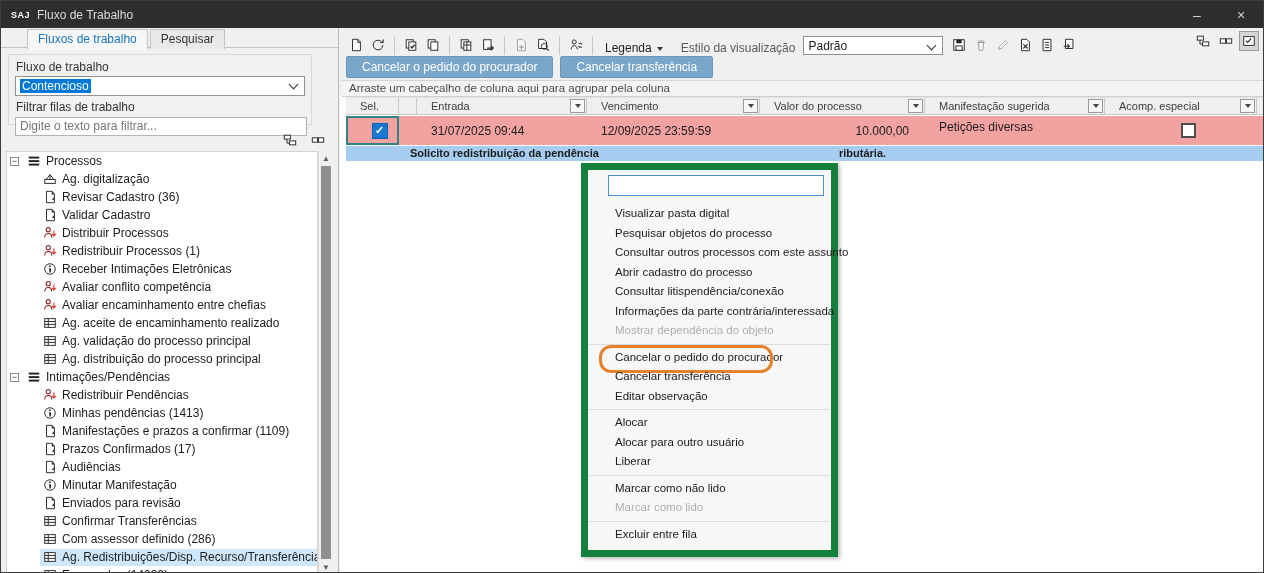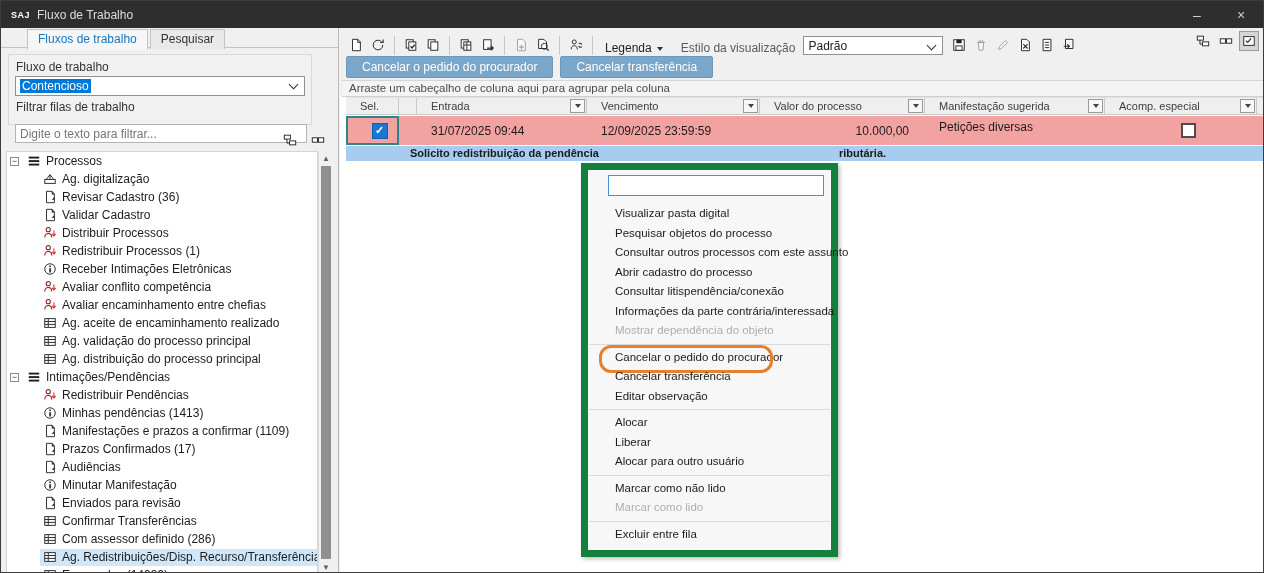--- a/index.html
+++ b/index.html
@@ -26,21 +26,21 @@
   .tab.active { background:#f6f6f6; color:#1976bd; border-bottom:1px solid #f6f6f6; margin-bottom:-1px; }
   .groupbox { position:absolute; left:7px; top:26px; width:304px; height:71px;
               border:1px solid #d9d9d9; background:#f1f1f1; padding:4px 6px; }
   .fld-label { font-size:12px; color:#333; margin:1px 0 2px 1px; }
   .combo { position:relative; height:20px; background:#fff; border:1px solid #919191;
            display:flex; align-items:center; padding:0 20px 0 4px; }
   .combo .selval { font-size:12px; background:#0078d7; color:#fff; padding:0 2px; }
   .chev { position:absolute; right:7px; top:4px; width:7px; height:7px;
           border-right:1.7px solid #333; border-bottom:1.7px solid #333; transform:rotate(45deg); }
   .txtinput { width:292px; height:19px; border:1px solid #b3b3b3; background:#fff;
-              font-size:12px; padding:0 4px; font-family:"Liberation Sans",sans-serif; color:#333;margin-top:8px; }
+              font-size:12px; padding:0 4px; font-family:"Liberation Sans",sans-serif; color:#333; }
   .tree-tools { position:absolute; right:10px; top:102px; display:flex; gap:8px; }
   .tbtn { width:20px; height:20px; display:flex; align-items:center; justify-content:center;
           border:1px solid transparent; background:transparent; }
   .tbtn.disabled { opacity:.4; }
   .tbtn.pressed { background:#d5d5d5; border:1px solid #9a9a9a; }
   .tree-wrap { position:absolute; left:5px; top:123px; width:312px; bottom:0; background:#fff;
                border:1px solid #d4d4d4; overflow:hidden; }
   .tree-row { display:flex; align-items:center; height:18px; padding-left:33px; white-space:nowrap; }
   .tree-row.group { padding-left:3px; }
   .expander { width:9px; height:9px; border:1px solid #8c8c8c; background:#fff; font-size:9px;
@@ -703,22 +703,22 @@
         <div class="ctx-item">Abrir cadastro do processo</div>
         <div class="ctx-item">Consultar litispendência/conexão</div>
         <div class="ctx-item">Informações da parte contrária/interessada</div>
         <div class="ctx-item disabled">Mostrar dependência do objeto</div>
         <div class="ctx-sep"></div>
         <div class="ctx-item hl">Cancelar o pedido do procurador</div>
         <div class="ctx-item">Cancelar transferência</div>
         <div class="ctx-item">Editar observação</div>
         <div class="ctx-sep"></div>
         <div class="ctx-item">Alocar</div>
+        <div class="ctx-item">Alocar para outro usuário</div>
         <div class="ctx-item">Liberar</div>
-        <div class="ctx-item">Alocar para outro usuário</div>
         <div class="ctx-sep"></div>
         <div class="ctx-item">Marcar como não lido</div>
         <div class="ctx-item disabled">Marcar como lido</div>
         <div class="ctx-sep"></div>
         <div class="ctx-item">Excluir entre fila</div>
       </div>
   </div>
 
 </div>
 

